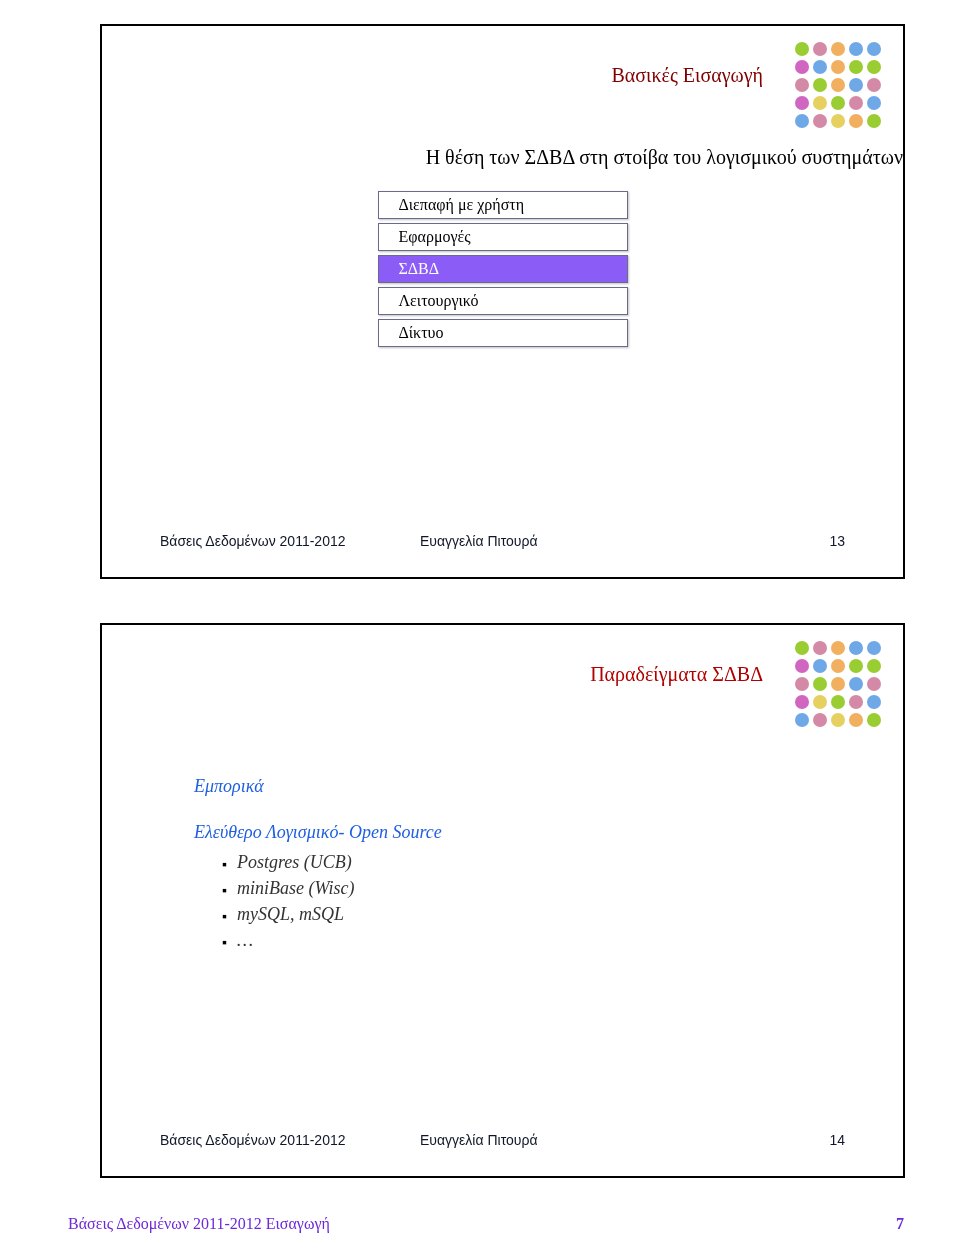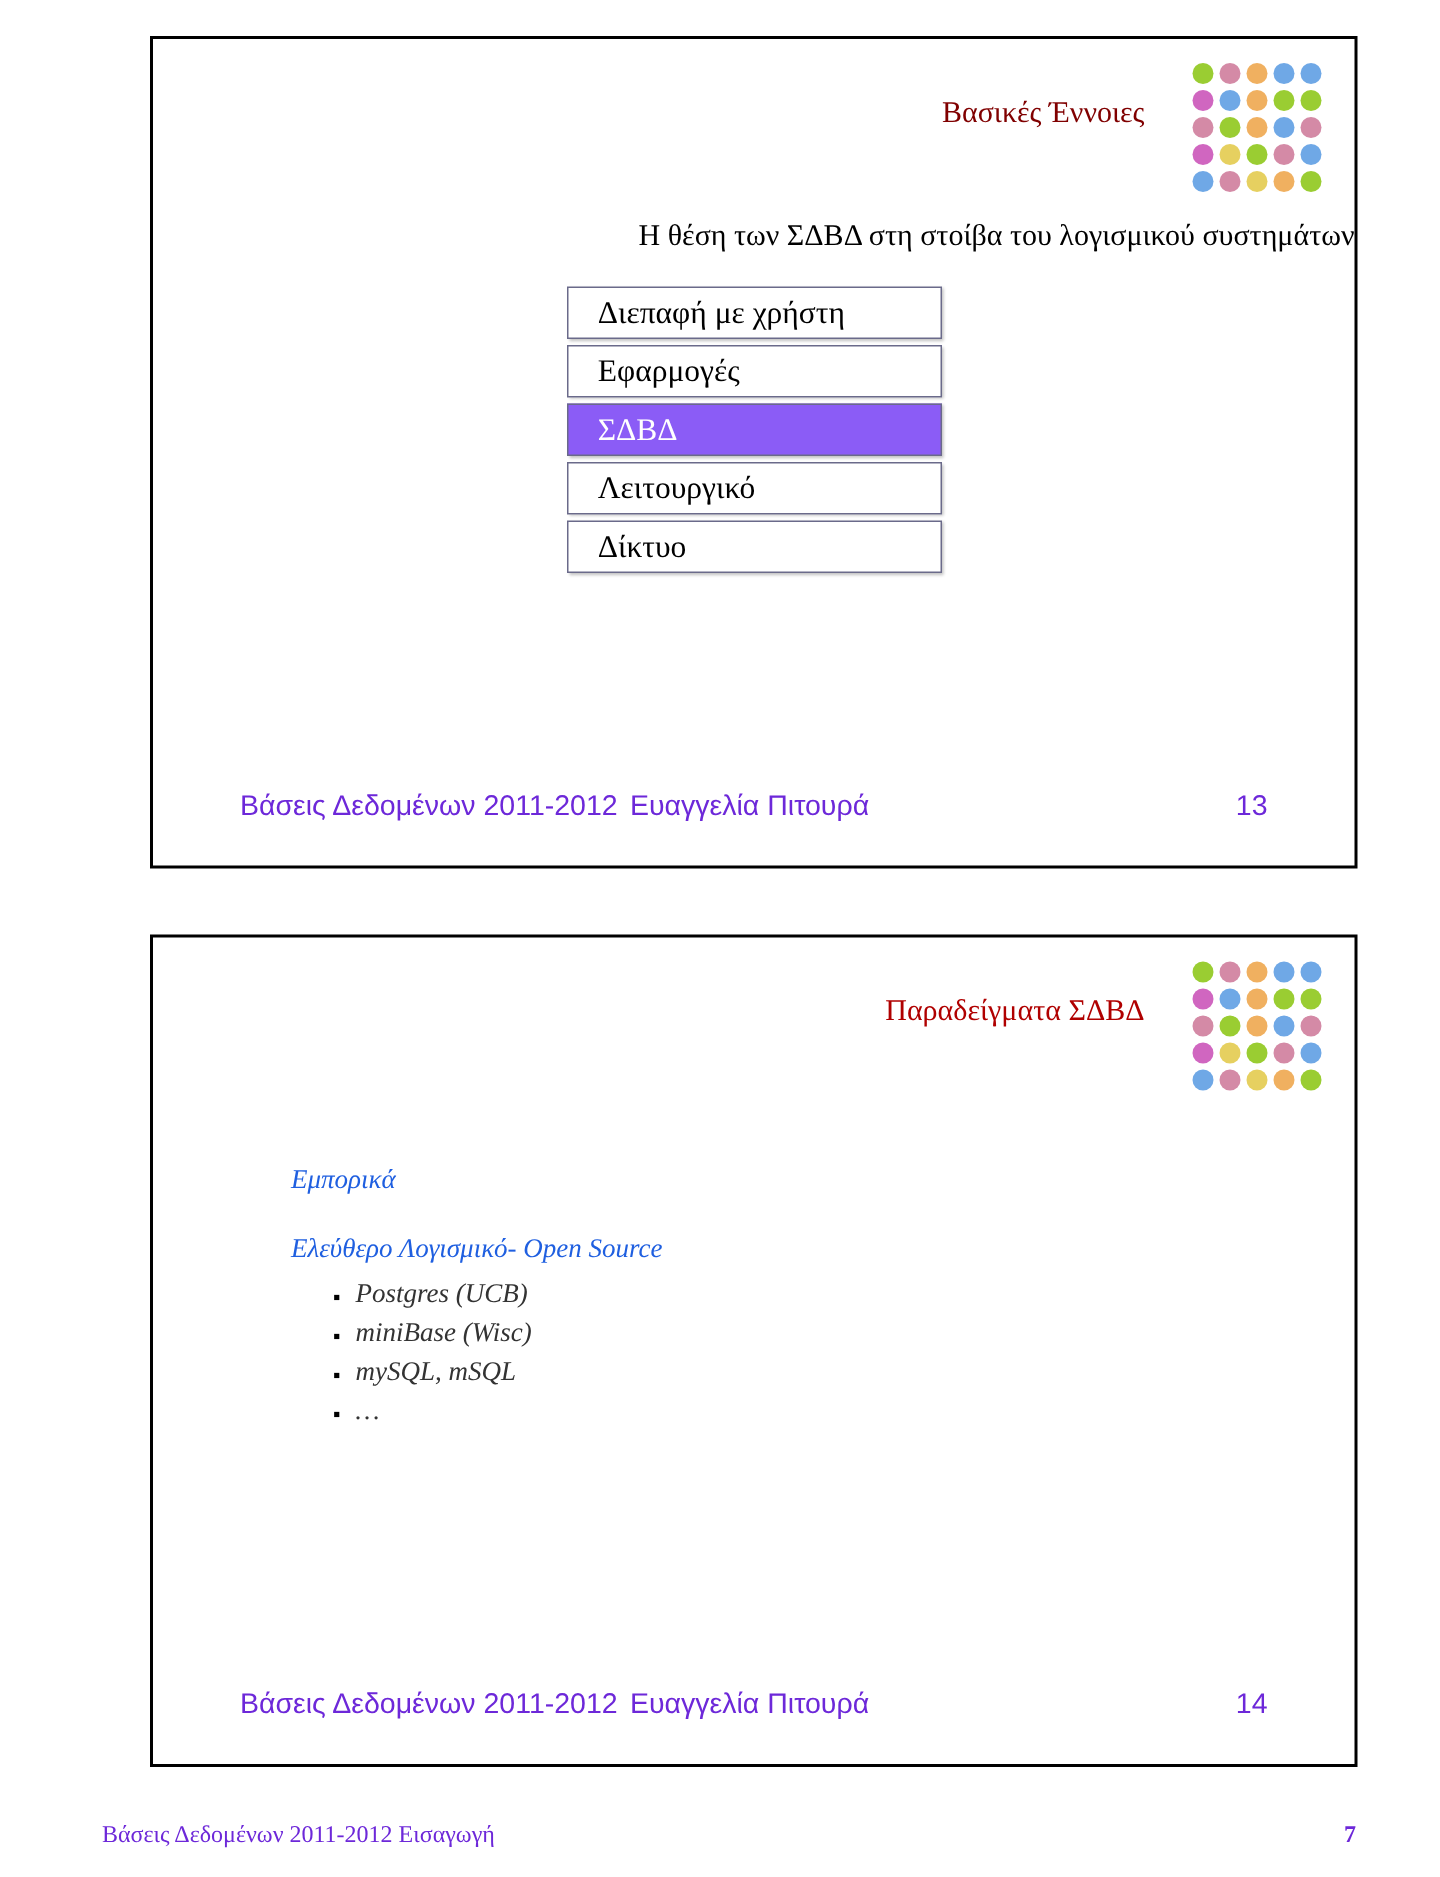--- a/index.html
+++ b/index.html
@@ -54,37 +54,37 @@
     margin-bottom: 22px;
   }
   .stack {
     width: 250px;
     margin: 0 auto;
   }
   .stack-row {
     border: 1.5px solid #6a6a8a;
     background: #fff;
     color: #000;
-    font-size: 21px;
+    font-size: 16px;
     padding: 4px 20px;
     margin-bottom: 4px;
     box-shadow: 1px 1px 2px rgba(0,0,0,.25);
   }
   .stack-row.hl {
     background: #8b5cf6;
     border-color: #6a6a8a;
     color: #fff;
   }
 
   .footer {
     position: absolute;
     bottom: 28px; left: 58px; right: 58px;
     font-family: Arial, sans-serif;
-    font-size: 19px;
-    color: #6d28d9;
+    font-size: 14px;
+    color: #0f172a;
     display: flex;
   }
   .footer .c1 { flex: 0 0 260px; }
   .footer .c2 { flex: 1 1 auto; text-align: left; }
   .footer .c3 { flex: 0 0 60px; text-align: right; }
 
   
   .slide2-body {
     position: absolute;
     top: 128px; left: 92px; right: 60px;
@@ -148,21 +148,21 @@
         <span class="d-lime"></span>
         <span class="d-pink"></span>
         <span class="d-blue"></span>
       <span class="d-blue"></span>
         <span class="d-pink"></span>
         <span class="d-yell"></span>
         <span class="d-orange"></span>
         <span class="d-lime"></span>
     </div>
 
-    <div class="slide-title-box">Βασικές Έννοιες</div>
+    <div class="slide-title-box">Βασικές Εισαγωγή</div>
 
     <div class="slide1-body">
       <div class="slide1-h">Η θέση των ΣΔΒΔ στη στοίβα του λογισμικού συστημάτων</div>
       <div class="stack">
         <div class="stack-row">Διεπαφή με χρήστη</div>
         <div class="stack-row">Εφαρμογές</div>
         <div class="stack-row hl">ΣΔΒΔ</div>
         <div class="stack-row">Λειτουργικό</div>
         <div class="stack-row">Δίκτυο</div>
       </div>

